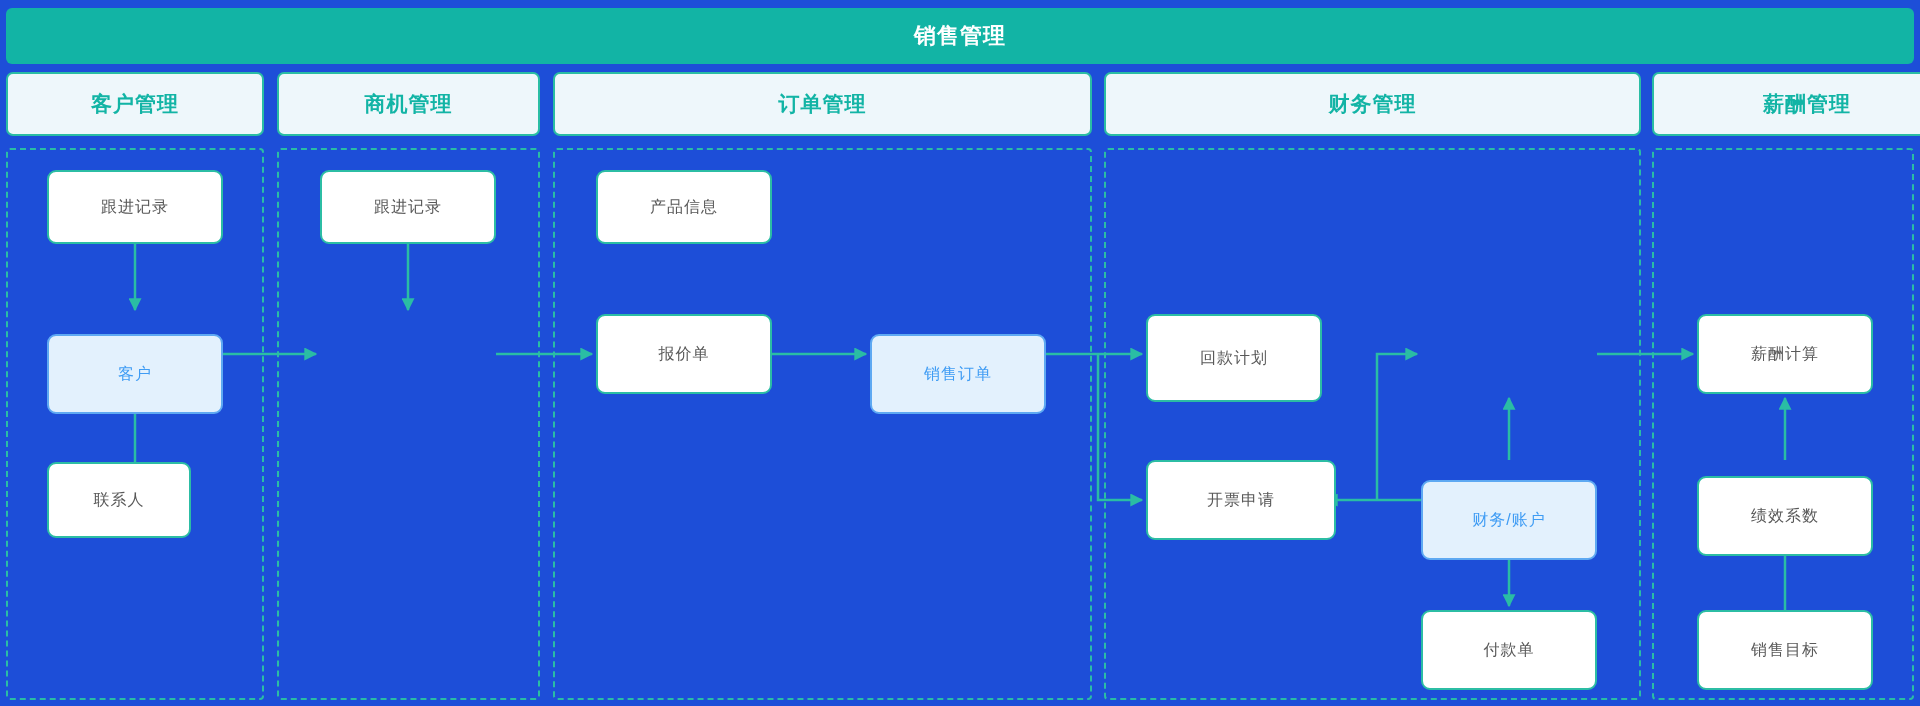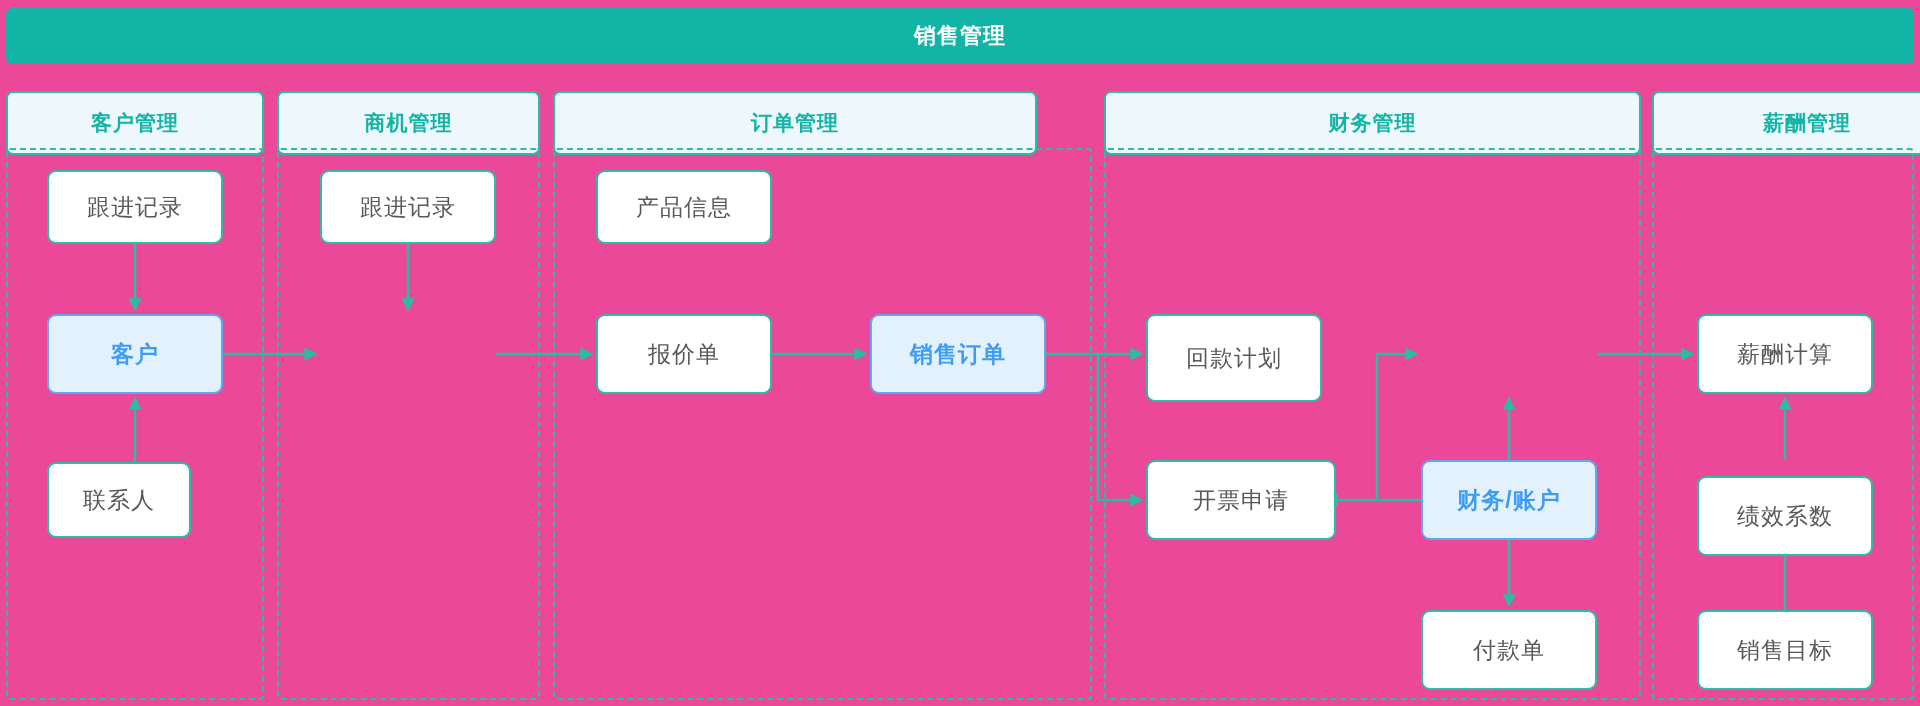--- a/index.html
+++ b/index.html
@@ -1,64 +1,64 @@
 <!DOCTYPE html>
 <html><head>
 <meta charset="utf-8">
 <style>
   * { box-sizing: border-box; margin: 0; padding: 0; }
   html, body { background: #ffffff; }
   body {
     font-family: "Liberation Sans", "DejaVu Sans", sans-serif;
     width: 1920px; height: 706px; overflow: hidden;
   }
-  .canvas { position: relative; width: 1920px; height: 706px; background: #ec4899; padding-left: 16px; }
+  .canvas { position: relative; width: 1920px; height: 706px; background: #1d4ed8; padding-left: 16px; }
 
   .banner {
     position: absolute; left: 6px; top: 8px; width: 1908px; height: 56px;
     background: #12b4a5; border-radius: 6px;
     display: flex; align-items: center; justify-content: center;
     color: #ffffff; font-size: 22px; font-weight: bold; letter-spacing: 1px;
   }
 
   .col-header {
     position: absolute; top: 72px; height: 64px;
     background: #eef7fb; border: 2px solid #2abda4; border-radius: 7px;
     display: flex; align-items: center; justify-content: center;
-    color: #12b4a5; font-size: 21px; font-weight: bold; letter-spacing: 1px; margin-top: 19px;
+    color: #12b4a5; font-size: 21px; font-weight: bold; letter-spacing: 1px;
   }
   .col-body {
     position: absolute; top: 148px; height: 552px;
     border: 2px dashed #2abda4; border-radius: 4px; background: transparent;
   }
 
   .node {
     position: absolute;
     background: #ffffff; border: 2px solid #2cbda4; border-radius: 9px;
     display: flex; align-items: center; justify-content: center;
-    color: #595959; font-size: 23px; letter-spacing: 1px;
+    color: #595959; font-size: 16px; letter-spacing: 1px;
   }
   .node.hl {
     background: #e3f1fd; border-color: #5ea9f2;
-    color: #3f9cf4; font-weight: bold;
+    color: #3f9cf4; font-weight: normal; margin-top: 20px;
   }
 
   .edges { position: absolute; left: 0; top: 0; pointer-events: none; }
   .edges polyline, .edges line { fill: none; stroke: #2abda4; stroke-width: 2.5; }
 </style>
 </head>
 <body>
 
 <div class="canvas">
 
   <div class="banner">销售管理</div>
 
   <div class="col-header" style="left:6px;width:258px">客户管理</div>
   <div class="col-header" style="left:277px;width:263px">商机管理</div>
-  <div class="col-header" style="left:553px;width:484px">订单管理</div>
+  <div class="col-header" style="left:553px;width:539px">订单管理</div>
   <div class="col-header" style="left:1104px;width:537px">财务管理</div>
   <div class="col-header" style="left:1652px;width:310px">薪酬管理</div>
 
   <div class="col-body" style="left:6px;width:258px"></div>
   <div class="col-body" style="left:277px;width:263px"></div>
   <div class="col-body" style="left:553px;width:539px"></div>
   <div class="col-body" style="left:1104px;width:537px"></div>
   <div class="col-body" style="left:1652px;width:262px"></div>
 
   <svg class="edges" width="1920" height="706" viewBox="0 0 1920 706">

